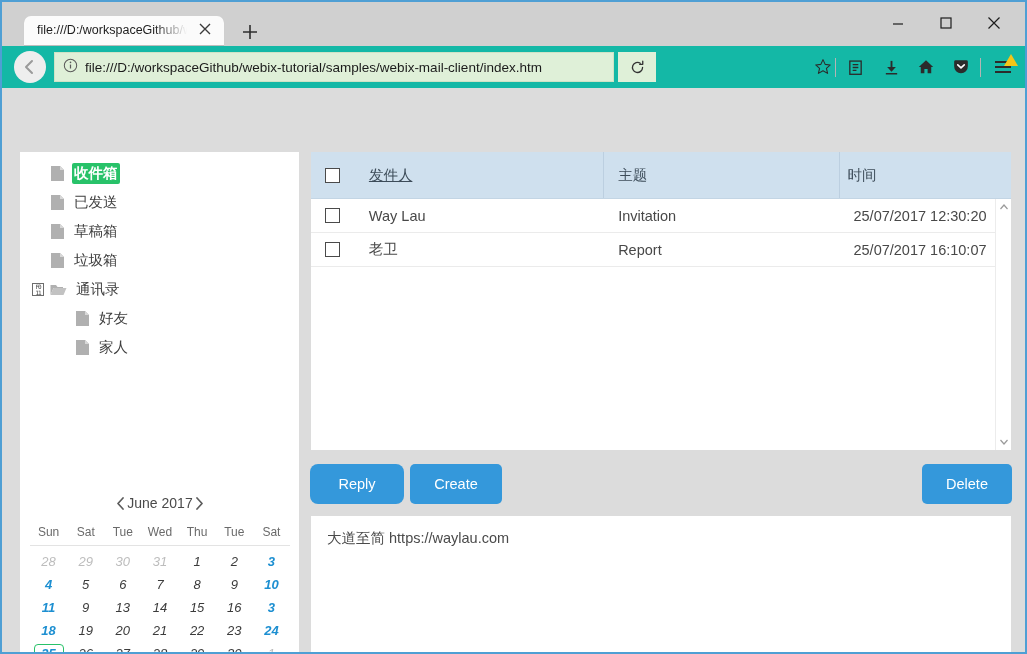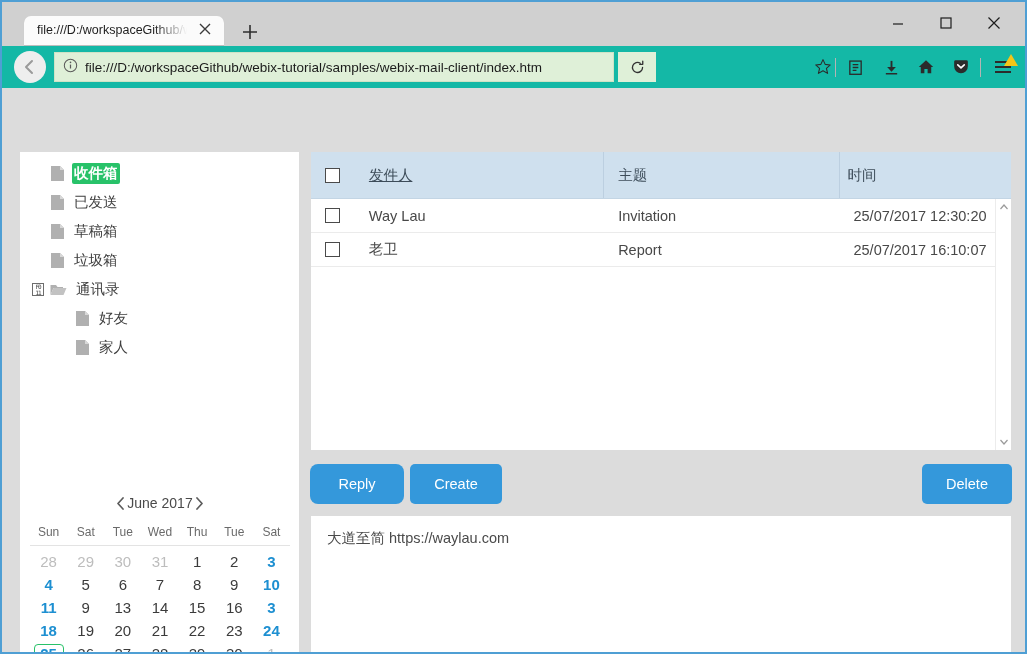--- a/index.html
+++ b/index.html
@@ -174,22 +174,22 @@
   }
   #cal-title { font-size: 14px; color: #4a4a4a; }
   .cal-nav { cursor: pointer; color: #5c5c5c; display:flex; }
   #cal-days, .cal-week {
     display: grid; grid-template-columns: repeat(7, 1fr); text-align: center;
   }
   #cal-days { height: 26px; align-items: center; color: #6a6a6a; font-size: 12px; }
   #cal-grid { border-top: 1px solid #e3e3e3; padding-top: 4px; }
   .cal-week { height: 23px; align-items: center; }
   .cal-cell {
-    font-size: 15px; color: #3b3b3b; cursor: pointer;
-    line-height: 20px; height: 20px; display:flex; align-items:center; justify-content:center;
+    font-size: 13px; color: #3b3b3b; cursor: pointer;
+    line-height: 20px; height: 20px; display:flex; align-items:center; justify-content:center;font-style:italic;
   }
   .cal-cell.wknd { color: #1d8fd1; font-weight: bold; }
   .cal-cell.out  { color: #bdbdbd; font-weight: normal; }
   .cal-cell.today {
     border: 1px solid #28c269; border-radius: 4px;
     color: #1d8fd1; font-weight: bold;
     width: 30px; margin: 0 auto;
   }
 
   

